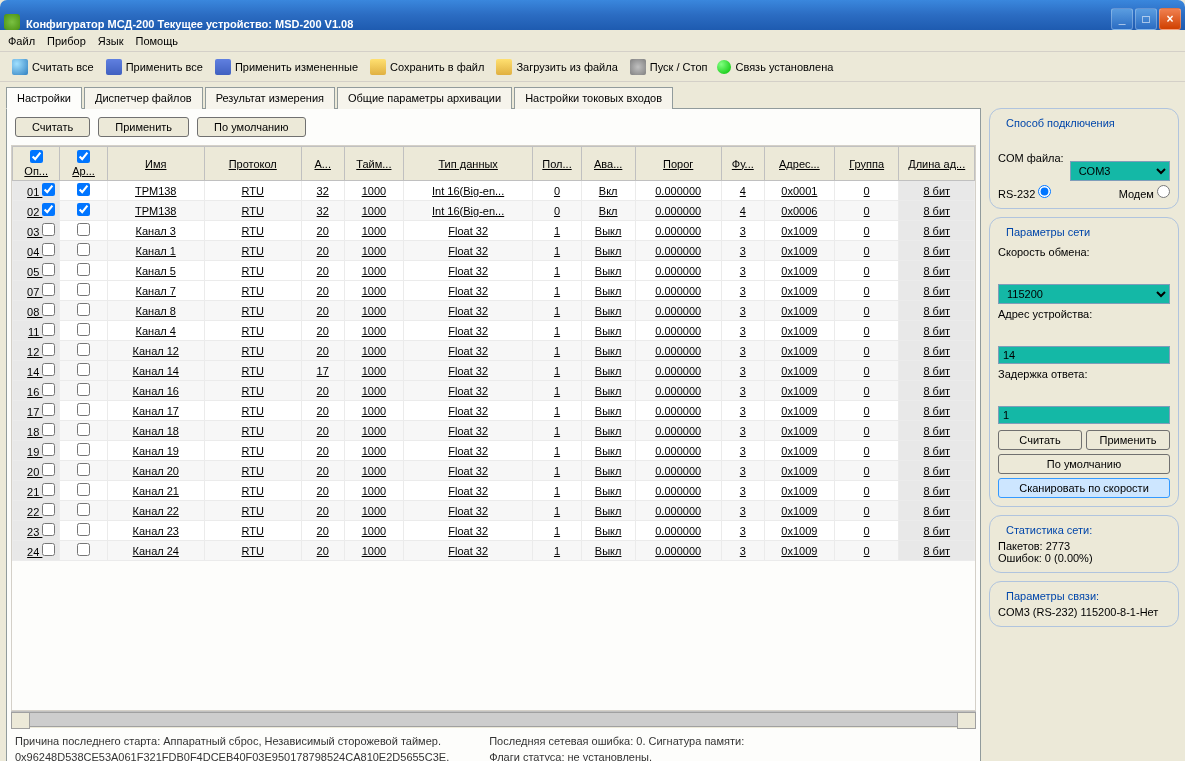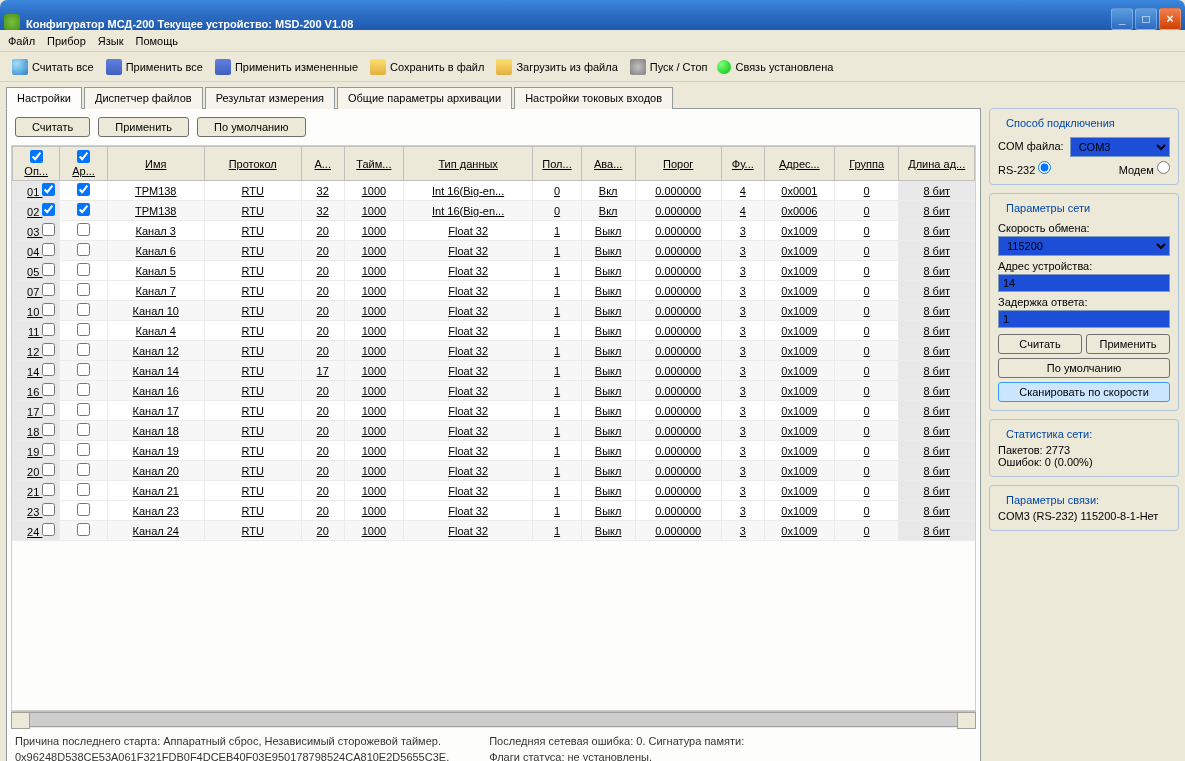--- a/index.html
+++ b/index.html
@@ -53,25 +53,25 @@
 .hscroll::before, .hscroll::after { content: ''; position: absolute; width: 17px; height: 15px; background: #ece9d8; border: 1px solid #a0a0a0; top: 0; }
 .hscroll::before { left: 0; }
 .hscroll::after { right: 0; }
 .hthumb { position: absolute; left: 18px; right: 18px; height: 15px; top: 0; background: #cdcdcd; border: 1px solid #a0a0a0; }
 
 
 .statuslines { padding: 6px 8px; color: #333; line-height: 1.4; display: flex; gap: 40px; }
 
 
 .rightpanel { width: 190px; margin-left: 8px; display: flex; flex-direction: column; gap: 8px; }
-.group { border: 1px solid #b0c4de; border-radius: 4px; padding: 8px; background: #ece9d8; }
+.group { border: 1px solid #b0c4de; border-radius: 12px; padding: 8px; background: #ece9d8; }
 .group-title { color: #0046aa; margin: -14px 0 4px 4px; background: #ece9d8; display: inline-block; padding: 0 4px; }
 .fld { margin: 4px 0; }
 .fld label { display: block; margin-bottom: 2px; }
-.fld input[type=text], .fld select { width: 100%; border: 1px solid #7f9db9; padding: 2px 4px; background: #1d4ed8; }
+.fld input[type=text], .fld select { width: 100%; border: 1px solid #7f9db9; padding: 2px 4px; background: #14b8a6; margin-top: 24px; }
 .radio-row { display: flex; justify-content: space-between; align-items: center; margin-top: 4px; }
 .sidebtns { display: flex; gap: 4px; margin-top: 6px; }
 .sidebtns .btn { flex: 1; padding: 3px 4px; font-size: 11px; }
 .widebtn { width: 100%; margin-top: 4px; padding: 3px 4px; }
 .highlight { background: #cde6ff; border-color: #3399ff; }
 </style>
 </head>
 <body>
 
 <div class="titlebar">
@@ -200,21 +200,21 @@
               <td>Выкл</td>
               <td>0.000000</td>
               <td>3</td>
               <td>0x1009</td>
               <td>0</td>
               <td class="addr">8 бит</td>
             </tr>
             <tr class="odd">
               <td class="num">04 <input type="checkbox" class="chk" style=""></td>
               <td><input type="checkbox" class="chk" style=""></td>
-              <td>Канал 6</td>
+              <td>Канал 1</td>
               <td>RTU</td>
               <td>20</td>
               <td>1000</td>
               <td>Float 32</td>
               <td>1</td>
               <td>Выкл</td>
               <td>0.000000</td>
               <td>3</td>
               <td>0x1009</td>
               <td>0</td>
@@ -246,23 +246,23 @@
               <td>Float 32</td>
               <td>1</td>
               <td>Выкл</td>
               <td>0.000000</td>
               <td>3</td>
               <td>0x1009</td>
               <td>0</td>
               <td class="addr">8 бит</td>
             </tr>
             <tr class="odd">
-              <td class="num">10 <input type="checkbox" class="chk" style=""></td>
-              <td><input type="checkbox" class="chk" style=""></td>
-              <td>Канал 10</td>
+              <td class="num">08 <input type="checkbox" class="chk" style=""></td>
+              <td><input type="checkbox" class="chk" style=""></td>
+              <td>Канал 8</td>
               <td>RTU</td>
               <td>20</td>
               <td>1000</td>
               <td>Float 32</td>
               <td>1</td>
               <td>Выкл</td>
               <td>0.000000</td>
               <td>3</td>
               <td>0x1009</td>
               <td>0</td>
@@ -393,20 +393,36 @@
               <td>0.000000</td>
               <td>3</td>
               <td>0x1009</td>
               <td>0</td>
               <td class="addr">8 бит</td>
             </tr>
             <tr>
               <td class="num">21 <input type="checkbox" class="chk" style=""></td>
               <td><input type="checkbox" class="chk" style=""></td>
               <td>Канал 21</td>
+              <td>RTU</td>
+              <td>20</td>
+              <td>1000</td>
+              <td>Float 32</td>
+              <td>1</td>
+              <td>Выкл</td>
+              <td>0.000000</td>
+              <td>3</td>
+              <td>0x1009</td>
+              <td>0</td>
+              <td class="addr">8 бит</td>
+            </tr>
+            <tr class="odd">
+              <td class="num">22 <input type="checkbox" class="chk" style=""></td>
+              <td><input type="checkbox" class="chk" style=""></td>
+              <td>Канал 22</td>
               <td>RTU</td>
               <td>20</td>
               <td>1000</td>
               <td>Float 32</td>
               <td>1</td>
               <td>Выкл</td>
               <td>0.000000</td>
               <td>3</td>
               <td>0x1009</td>
               <td>0</td>

